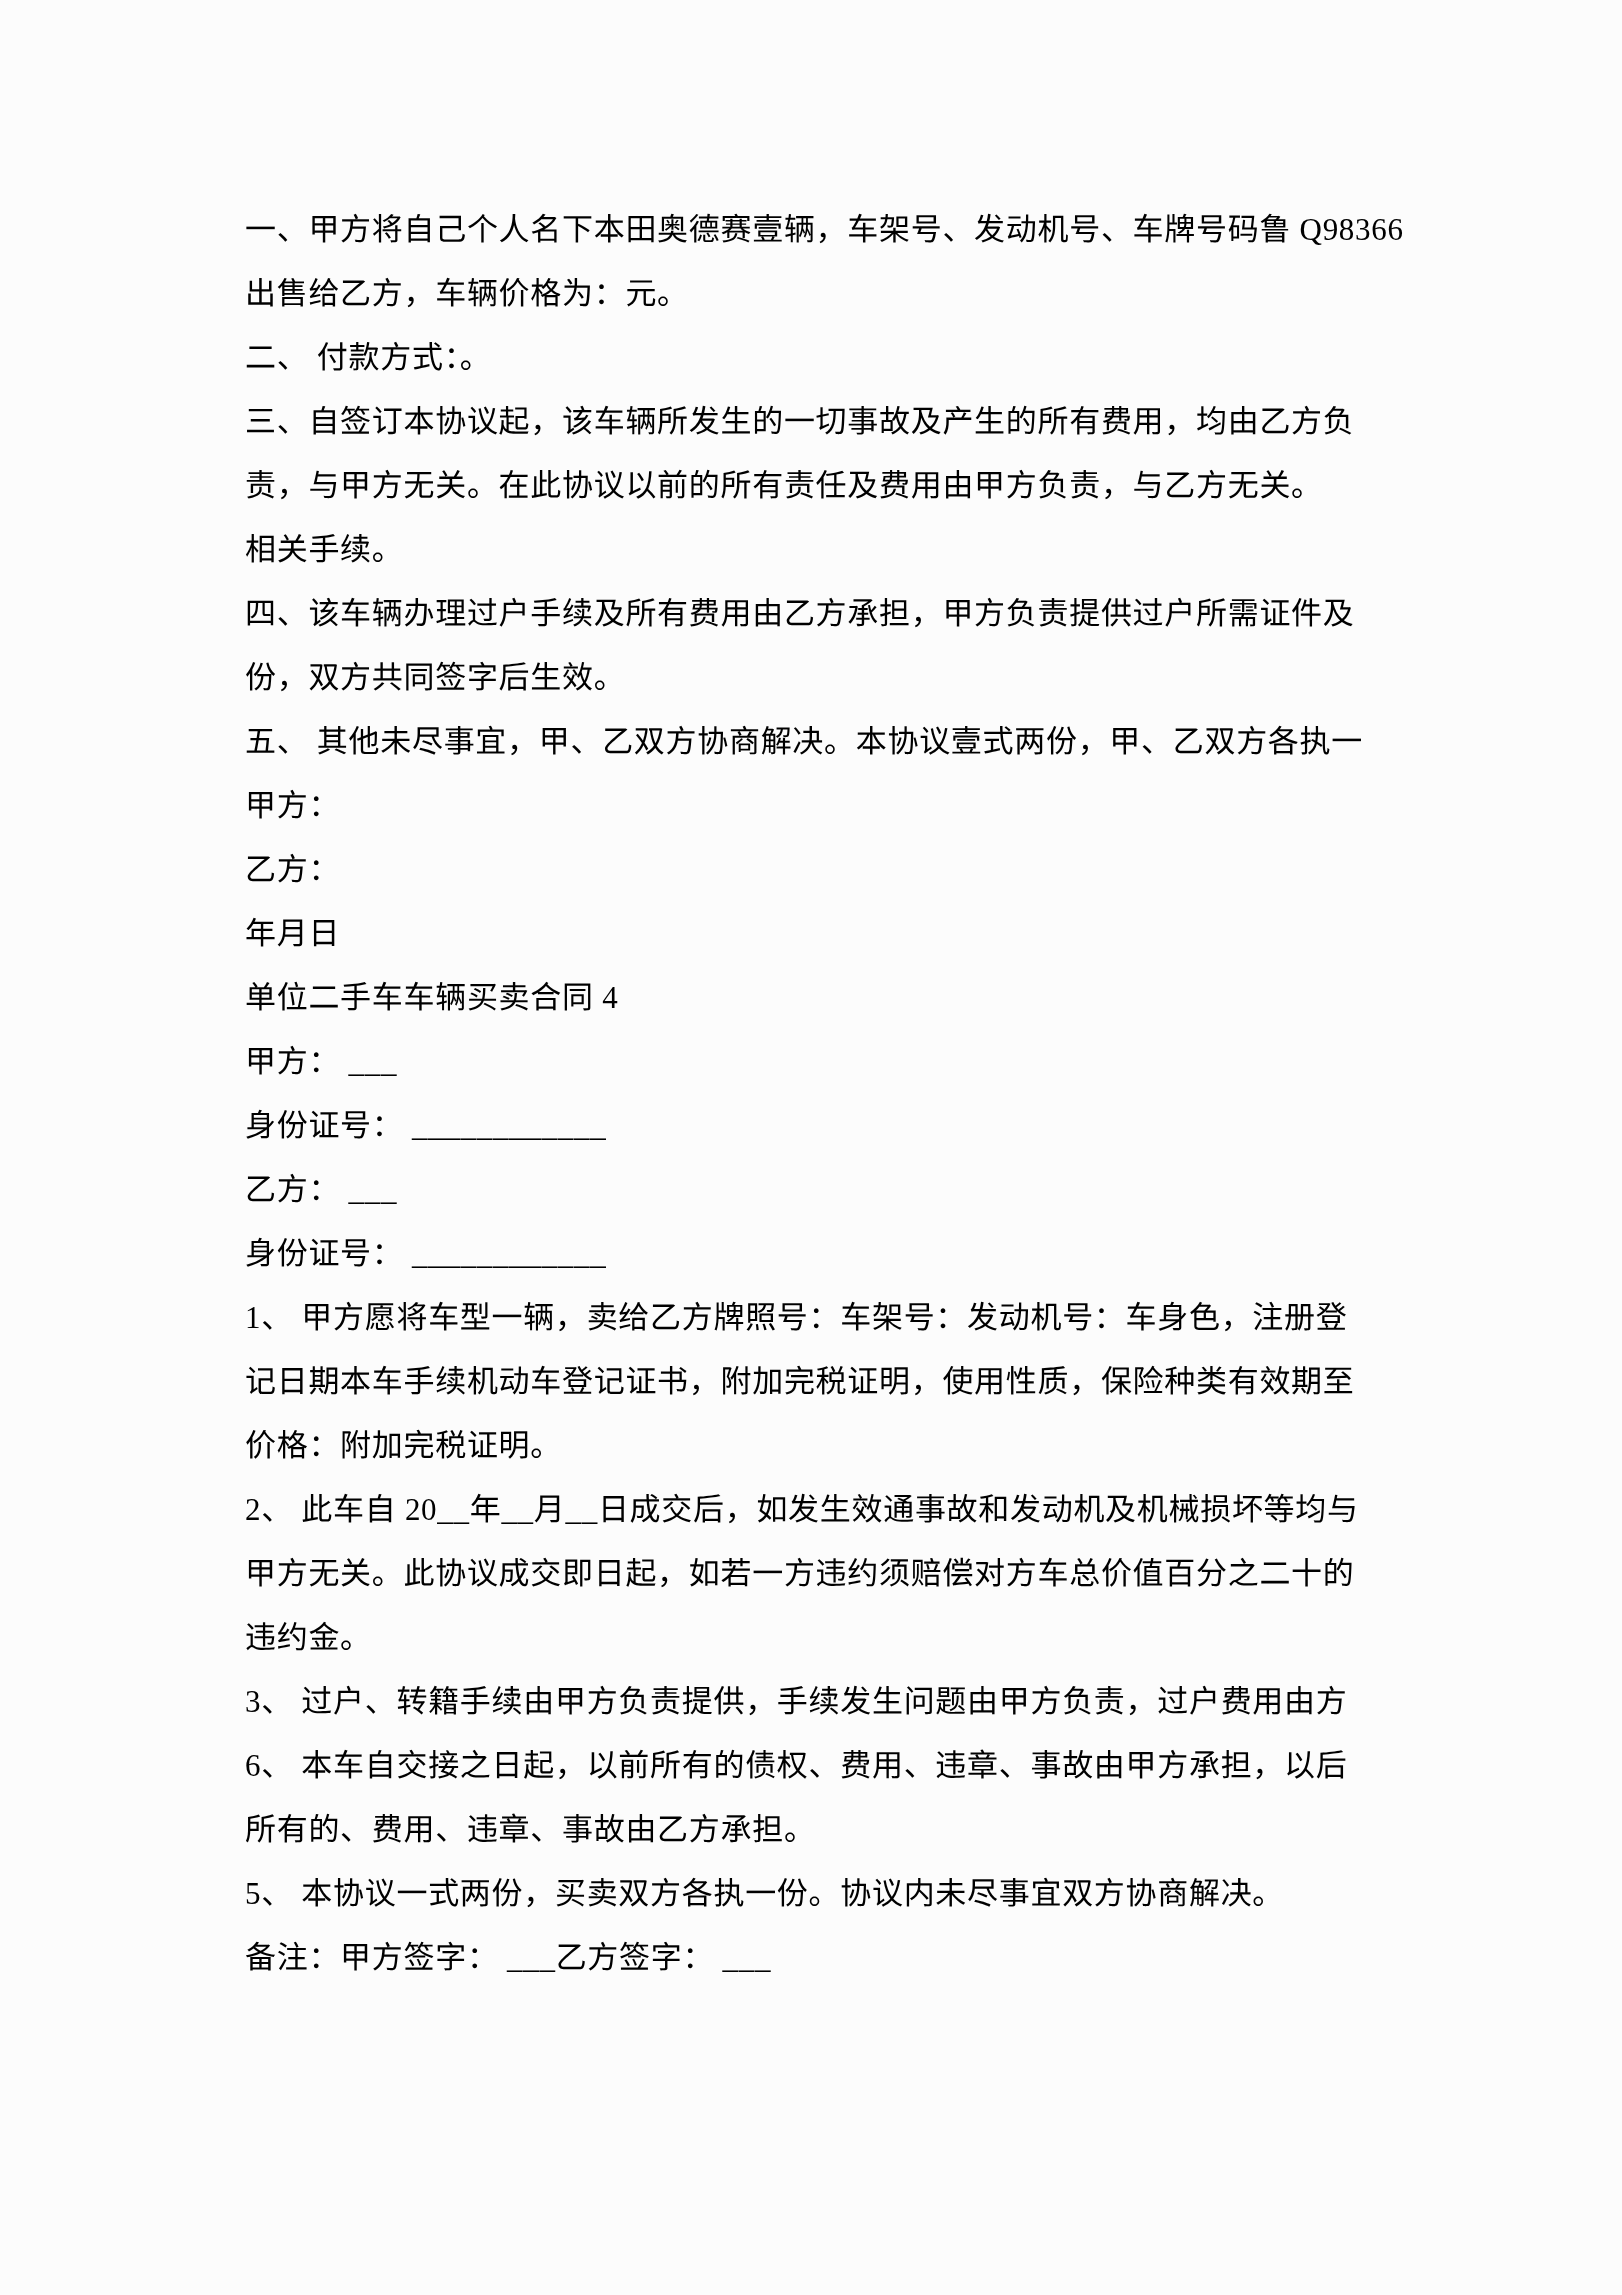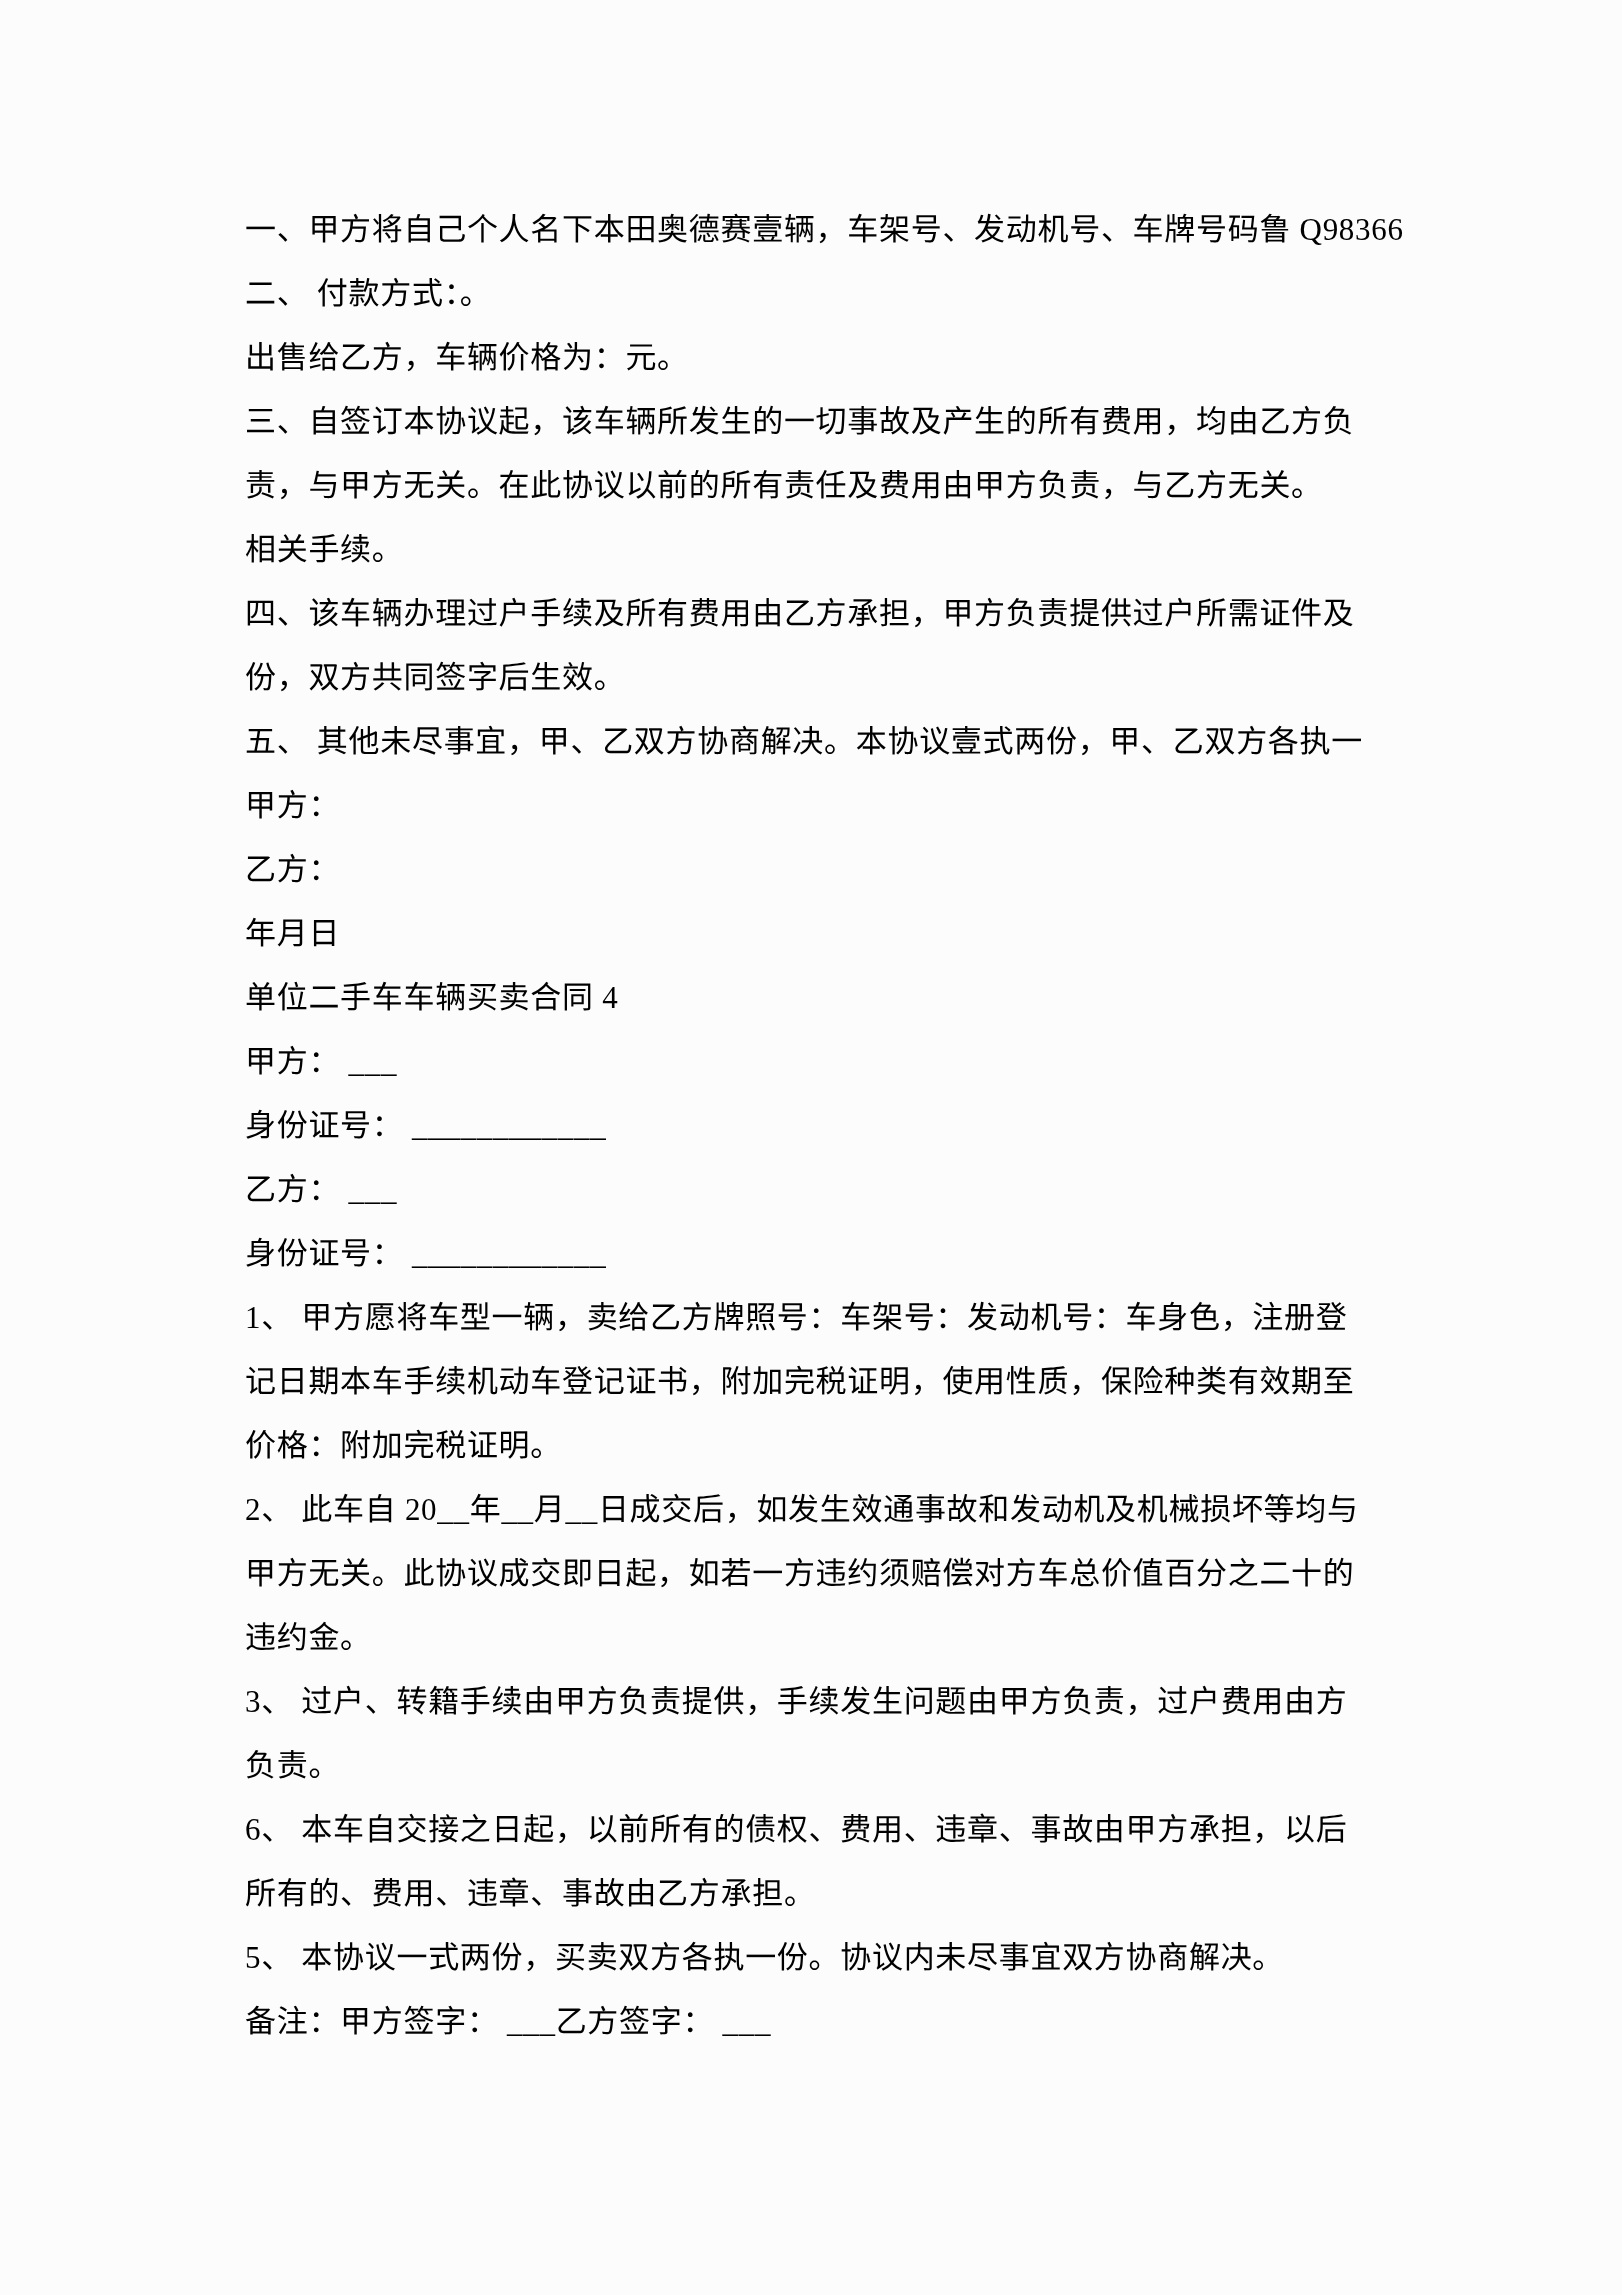--- a/index.html
+++ b/index.html
@@ -28,22 +28,22 @@
     white-space: pre;
     letter-spacing: 0.7px;
   }
 </style>
 </head>
 <body>
 
 <div class="page">
   <div class="content">
     <div class="line">一、甲方将自己个人名下本田奥德赛壹辆，车架号、发动机号、车牌号码鲁 Q98366</div>
+    <div class="line">出售给乙方，车辆价格为：元。</div>
     <div class="line">二、 付款方式：。</div>
-    <div class="line">出售给乙方，车辆价格为：元。</div>
     <div class="line">三、自签订本协议起，该车辆所发生的一切事故及产生的所有费用，均由乙方负</div>
     <div class="line">责，与甲方无关。在此协议以前的所有责任及费用由甲方负责，与乙方无关。</div>
     <div class="line">相关手续。</div>
     <div class="line">四、该车辆办理过户手续及所有费用由乙方承担，甲方负责提供过户所需证件及</div>
     <div class="line">份，双方共同签字后生效。</div>
     <div class="line">五、 其他未尽事宜，甲、乙双方协商解决。本协议壹式两份，甲、乙双方各执一</div>
     <div class="line">甲方：</div>
     <div class="line">乙方：</div>
     <div class="line">年月日</div>
     <div class="line">单位二手车车辆买卖合同 4</div>
@@ -51,20 +51,19 @@
     <div class="line">身份证号： ____________</div>
     <div class="line">乙方： ___</div>
     <div class="line">身份证号： ____________</div>
     <div class="line">1、 甲方愿将车型一辆，卖给乙方牌照号：车架号：发动机号：车身色，注册登</div>
     <div class="line">记日期本车手续机动车登记证书，附加完税证明，使用性质，保险种类有效期至</div>
     <div class="line">价格：附加完税证明。</div>
     <div class="line">2、 此车自 20__年__月__日成交后，如发生效通事故和发动机及机械损坏等均与</div>
     <div class="line">甲方无关。此协议成交即日起，如若一方违约须赔偿对方车总价值百分之二十的</div>
     <div class="line">违约金。</div>
     <div class="line">3、 过户、转籍手续由甲方负责提供，手续发生问题由甲方负责，过户费用由方</div>
-    <div class="line">负责。</div>
     <div class="line">6、 本车自交接之日起，以前所有的债权、费用、违章、事故由甲方承担，以后</div>
     <div class="line">所有的、费用、违章、事故由乙方承担。</div>
     <div class="line">5、 本协议一式两份，买卖双方各执一份。协议内未尽事宜双方协商解决。</div>
     <div class="line">备注：甲方签字： ___乙方签字： ___</div>
   </div>
 </div>
 
 
 </body></html>

